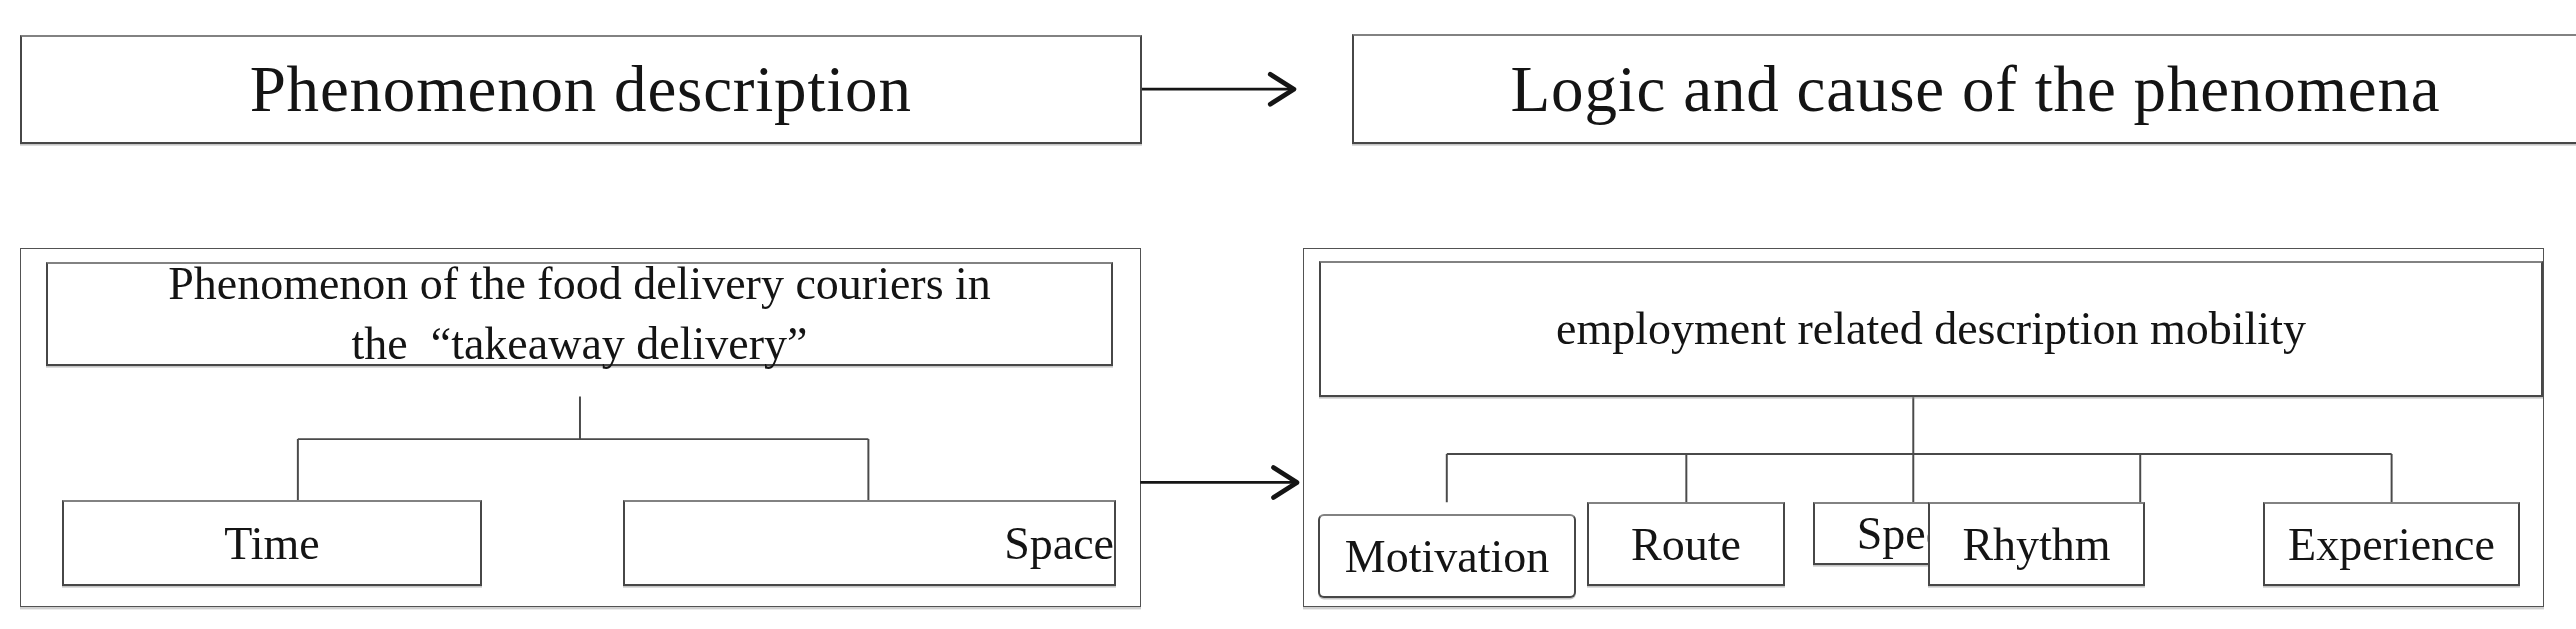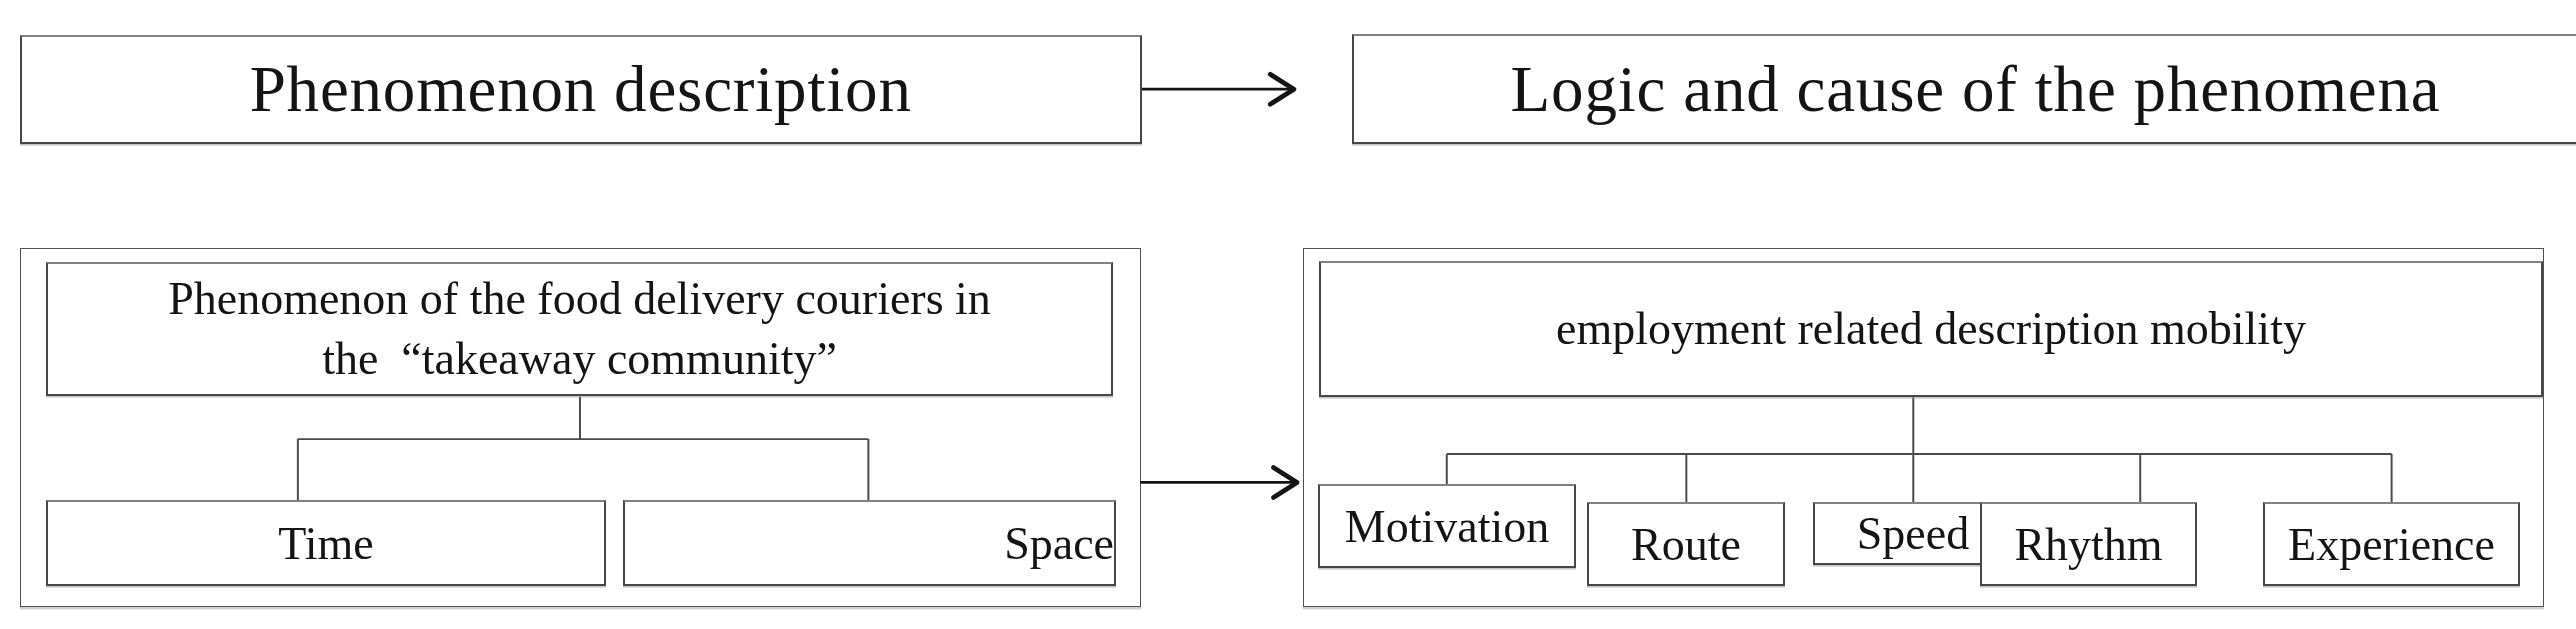--- a/index.html
+++ b/index.html
@@ -26,31 +26,31 @@
   .hdr-box{flex-direction:column;font-size:46px;line-height:60px;}
   .hdr-line{display:block;white-space:pre;}
   .child-label{font-size:46px;white-space:pre;}
 
   
   #box-top-left {left:19.7px;  top:35px; width:1122px;height:109px;}
   #box-top-right{left:1352px;top:34px; width:1247px;height:110px;}
 
   
   #grp-left {left:19.7px; top:248px;width:1121px;height:359px;}
-  #hdr-left {left:46px; top:262px;width:1067px;height:134px;}
-  #time-box {left:46px; top:500px;width:560px; height:86px;}
+  #hdr-left {left:46px; top:262px;width:1067px;height:104px;}
+  #time-box {left:62px; top:500px;width:420px; height:86px;}
   #space-box{left:623px;top:500px;width:493px; height:86px;justify-content:flex-end;}
 
   
   #grp-right      {left:1303px;top:248px;width:1241px;height:359px;}
   #hdr-right      {left:1319px;top:261px;width:1224px;height:136px;}
-  #motivation-box {left:1318px;top:484px;width:258px;height:84px;}
+  #motivation-box {left:1318px;top:514px;width:258px;height:84px;border-radius:6px;}
   #route-box      {left:1587px;top:502px;width:198px;height:84px;}
   #speed-box      {left:1813px;top:502px;width:200px;height:63px;}
-  #rhythm-box     {left:1980px;top:502px;width:217px;height:84px;}
+  #rhythm-box     {left:1928px;top:502px;width:217px;height:84px;}
   #experience-box {left:2263px;top:502px;width:257px;height:84px;}
 
   .conn{stroke:#4a4a4a;stroke-width:2.5;fill:none;}
   .arrow-line{stroke:#151515;stroke-width:3.5;fill:none;}
   .arrow-head{stroke:#151515;stroke-width:6;fill:none;stroke-linecap:round;stroke-linejoin:round;}
 </style>
 </head>
 <body>
 
 <div class="canvas">
@@ -73,21 +73,21 @@
 
   <div class="box" id="box-top-left">
     <span class="top-label">Phenomenon description</span>
   </div>
   <div class="box" id="box-top-right">
     <span class="top-label">Logic and cause of the phenomena</span>
   </div>
 
   <div class="box hdr-box" id="hdr-left">
     <span class="hdr-line">Phenomenon of the food delivery couriers in</span>
-    <span class="hdr-line">the  “takeaway community”</span>
+    <span class="hdr-line">the  “takeaway delivery”</span>
   </div>
 
   <div class="box" id="time-box">
     <span class="child-label">Time</span>
   </div>
   <div class="box" id="space-box">
     <span class="child-label">Space</span>
   </div>
 
   <div class="box hdr-box" id="hdr-right">

